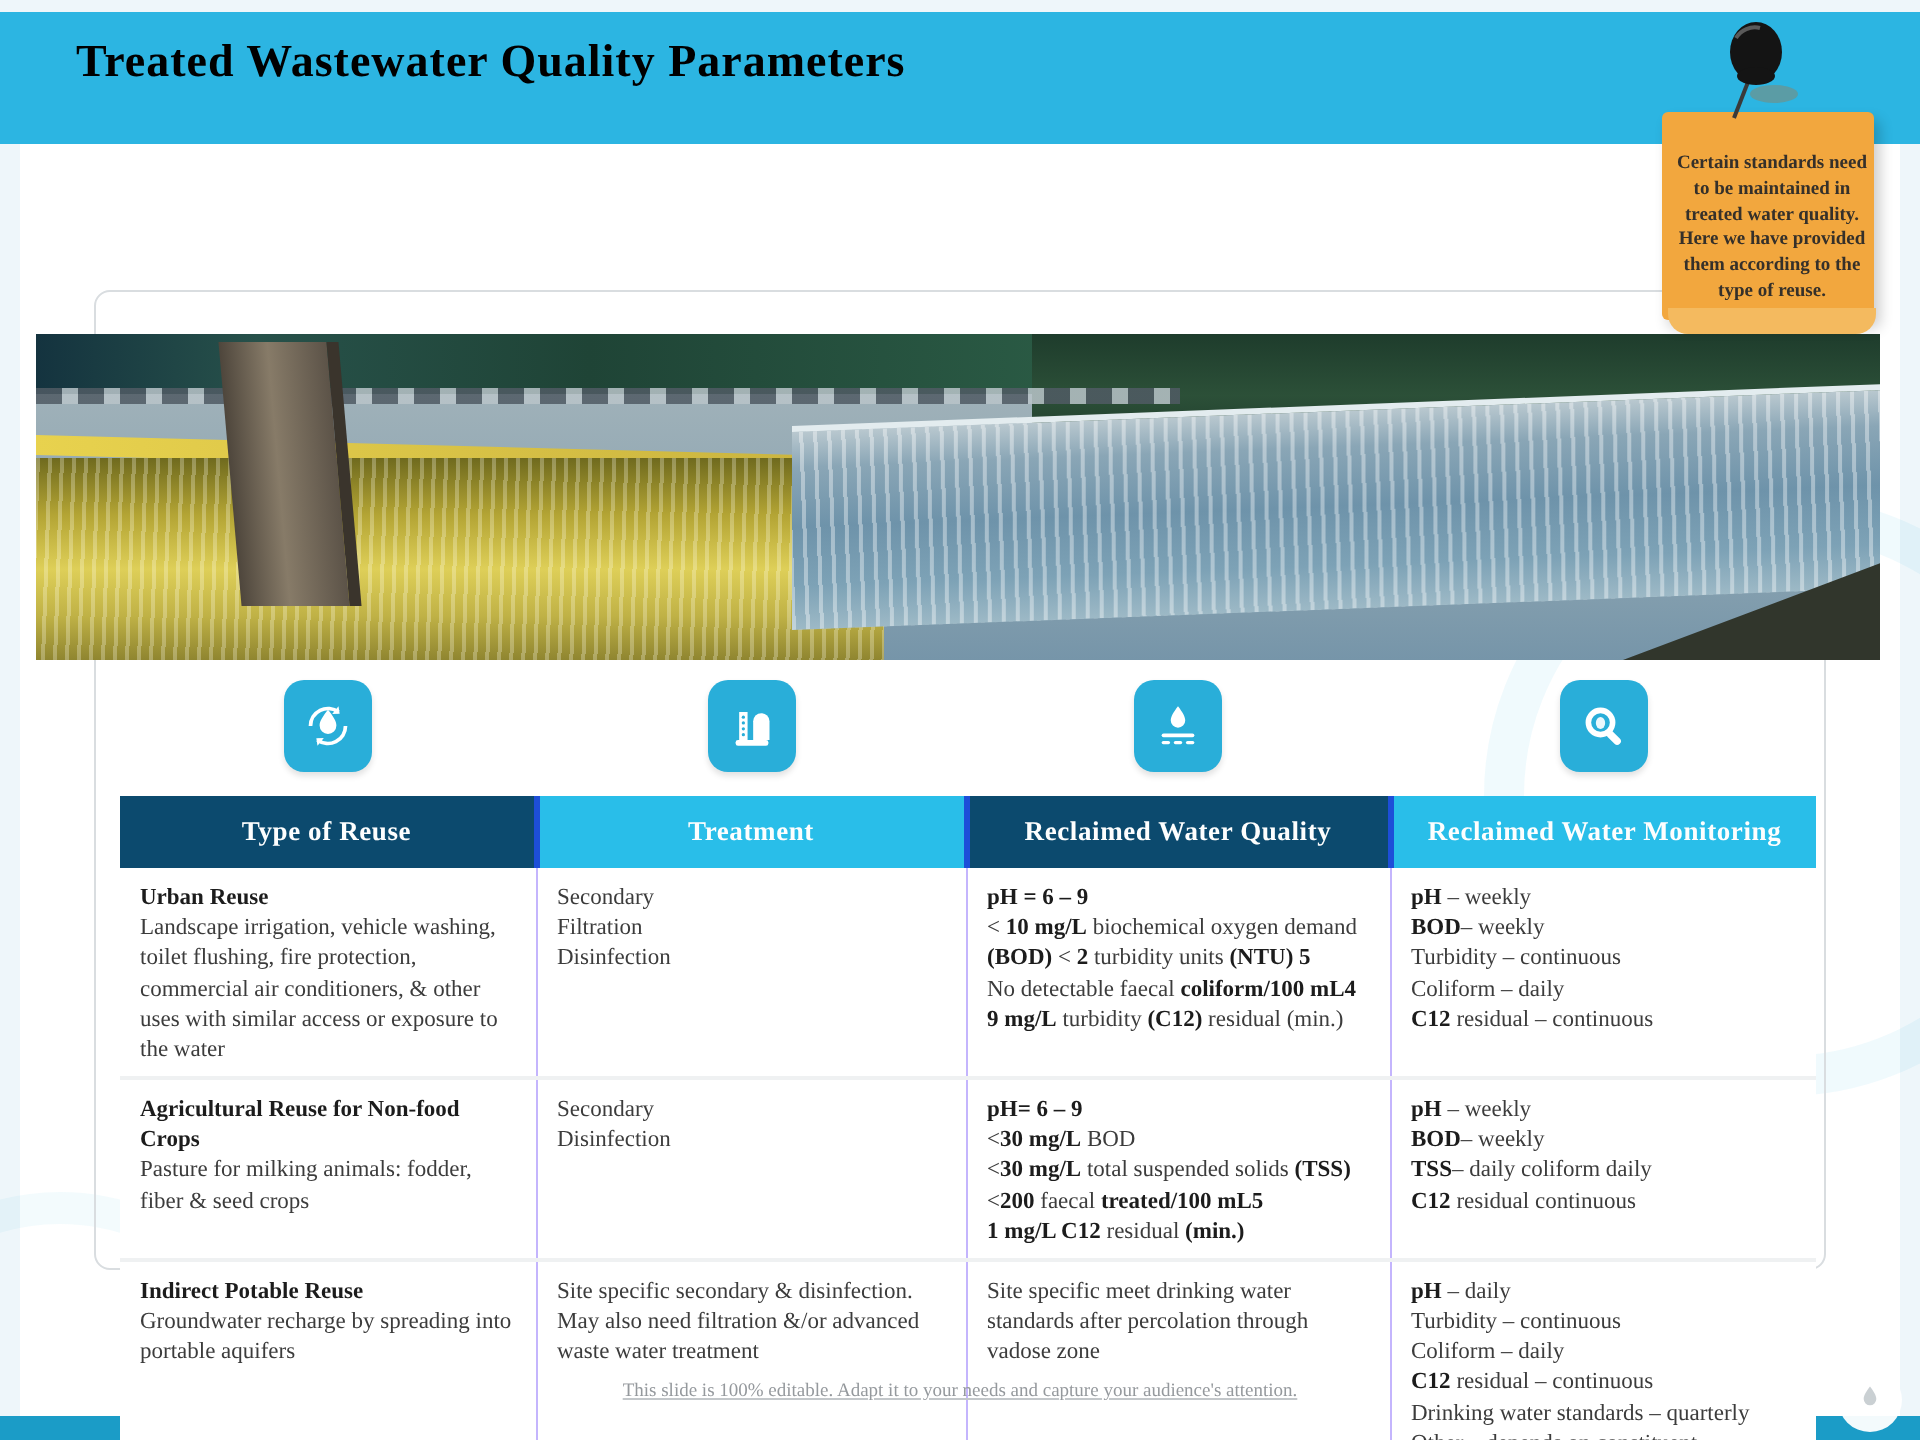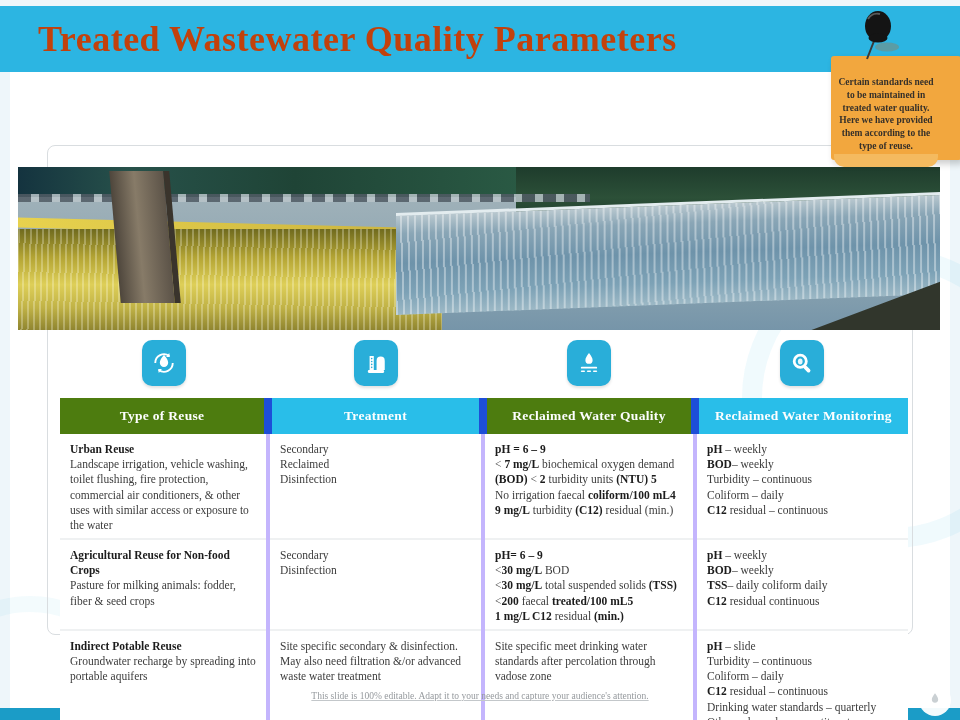--- a/index.html
+++ b/index.html
@@ -2,35 +2,35 @@
 <html><head>
 <meta charset="utf-8">
 <style>
   * { margin:0; padding:0; box-sizing:border-box; }
   html,body { width:960px; height:720px; overflow:hidden; }
   body { font-family:"Liberation Serif", serif; background:#eef6fa; }
   .slide { position:relative; width:960px; height:720px; overflow:hidden; background:#eef6fa; }
 
   
   .topbar { position:absolute; left:0; top:6px; width:960px; height:66px; background:#2cb5e2; }
-  .page-title { position:absolute; left:38px; top:18px; font-size:36px; font-weight:700;
-                color:#c2410c; letter-spacing:.5px; }
+  .page-title { position:absolute; left:38px; top:18px; font-size:23px; font-weight:700;
+                color:#000000; letter-spacing:.5px; }
   .bottombar { position:absolute; left:0; top:708px; width:960px; height:12px; background:#1b9cc7; }
 
   
   .panel { position:absolute; left:10px; top:72px; width:940px; height:636px; background:#ffffff; }
   .swoosh1 { position:absolute; left:742px; top:248px; width:300px; height:300px; border-radius:50%;
              border:20px solid rgba(44,181,226,.07); }
   .swoosh2 { position:absolute; left:-90px; top:596px; width:240px; height:240px; border-radius:50%;
              border:16px solid rgba(44,181,226,.06); }
   .frame { position:absolute; left:47px; top:145px; width:866px; height:490px;
            border:1px solid #d9dde0; border-radius:8px; }
 
   
-  .note { position:absolute; left:831px; top:56px; width:130px; height:104px; background:#f2a73e;
+  .note { position:absolute; left:831px; top:56px; width:106px; height:104px; background:#f2a73e;
           border-radius:3px; box-shadow:3px 4px 7px rgba(0,0,0,.2); z-index:6; }
   .note-fold { position:absolute; left:3px; bottom:-7px; width:104px; height:13px; background:#f4ba5f;
                border-radius:0 0 10px 10px; }
   .note-text { position:absolute; left:5px; top:20px; width:100px; font-size:9.5px; line-height:1.35;
                font-weight:700; color:#35302a; text-align:center; }
   .pin { position:absolute; left:852px; top:6px; z-index:7; }
 
   
   .photo { position:absolute; left:18px; top:167px; width:922px; height:163px; overflow:hidden;
            background:linear-gradient(180deg,#a7b6bc 0%,#8ea6b2 60%,#7695a9 100%); z-index:2; }
@@ -62,24 +62,24 @@
           display:flex; align-items:center; justify-content:center; z-index:3;
           box-shadow:0 2px 3px rgba(0,0,0,.12); }
   .tile svg { width:28px; height:28px; }
   .t1 { left:142px; } .t2 { left:354px; } .t3 { left:567px; } .t4 { left:780px; }
 
   
   .tablewrap { position:absolute; left:60px; top:398px; width:848px; z-index:3; }
   table { width:848px; table-layout:fixed; border-collapse:collapse; background:#fff;
           border-bottom:2px solid #93d9e7; }
   th { height:36px; color:#fdfefe; font-size:13.5px; font-weight:700; letter-spacing:.3px; text-align:center; }
-  th.dark { background:#4d7c0f; } th.light { background:#29bee9; }
-  th + th { border-left:8px solid #1d4ed8; }
+  th.dark { background:#0c4a6e; } th.light { background:#29bee9; }
+  th + th { border-left:3px solid #1d4ed8; }
   td { vertical-align:top; padding:8px 10px 5px 10px; font-size:11.5px; line-height:1.32; color:#3c3c3c; }
-  td + td { border-left:4px solid #c4b5fd; }
+  td + td { border-left:1px solid #c4b5fd; }
   tbody tr + tr td { border-top:2px solid #eff1f2; }
   tbody tr:nth-child(1) td { height:101px; }
   tbody tr:nth-child(2) td { height:78px; }
   tbody tr:nth-child(3) td { height:71px; }
   .b { font-weight:700; color:#1c1c1c;margin-top:13px; }
   .cell-line { margin:0; }
 
   
   .footer { position:absolute; left:0; top:691px; width:960px; text-align:center; font-size:9.5px;
             color:#95999d; text-decoration:underline; text-decoration-color:#c3c7ca; z-index:4; }
@@ -187,28 +187,28 @@
           </tr>
         </thead>
       <tbody>
           <tr>
             <td>
               <div class="cell-line"><span class="b">Urban Reuse</span></div>
               <div class="cell-line"><span>Landscape irrigation, vehicle washing, toilet flushing, fire protection, commercial air conditioners, &amp; other uses with similar access or exposure to the water</span></div>
             </td>
             <td>
               <div class="cell-line"><span>Secondary</span></div>
-              <div class="cell-line"><span>Reclaimed</span></div>
+              <div class="cell-line"><span>Filtration</span></div>
               <div class="cell-line"><span>Disinfection</span></div>
             </td>
             <td>
               <div class="cell-line"><span class="b">pH = 6 – 9</span></div>
-              <div class="cell-line"><span>&lt; </span><span class="b">7 mg/L</span><span> biochemical oxygen demand</span></div>
+              <div class="cell-line"><span>&lt; </span><span class="b">10 mg/L</span><span> biochemical oxygen demand</span></div>
               <div class="cell-line"><span class="b">(BOD)</span><span> &lt; </span><span class="b">2</span><span> turbidity units </span><span class="b">(NTU) 5</span></div>
-              <div class="cell-line"><span>No irrigation faecal </span><span class="b">coliform/100 mL4</span></div>
+              <div class="cell-line"><span>No detectable faecal </span><span class="b">coliform/100 mL4</span></div>
               <div class="cell-line"><span class="b">9 mg/L</span><span> turbidity </span><span class="b">(C12)</span><span> residual (min.)</span></div>
             </td>
             <td>
               <div class="cell-line"><span class="b">pH</span><span> – weekly</span></div>
               <div class="cell-line"><span class="b">BOD</span><span>– weekly</span></div>
               <div class="cell-line"><span>Turbidity – continuous</span></div>
               <div class="cell-line"><span>Coliform – daily</span></div>
               <div class="cell-line"><span class="b">C12</span><span> residual – continuous</span></div>
             </td>
           </tr>
@@ -240,21 +240,21 @@
               <div class="cell-line"><span class="b">Indirect Potable Reuse</span></div>
               <div class="cell-line"><span>Groundwater recharge by spreading into portable aquifers</span></div>
             </td>
             <td>
               <div class="cell-line"><span>Site specific secondary &amp; disinfection. May also need filtration &amp;/or advanced waste water treatment</span></div>
             </td>
             <td>
               <div class="cell-line"><span>Site specific meet drinking water standards after percolation through vadose zone</span></div>
             </td>
             <td>
-              <div class="cell-line"><span class="b">pH</span><span> – slide</span></div>
+              <div class="cell-line"><span class="b">pH</span><span> – daily</span></div>
               <div class="cell-line"><span>Turbidity – continuous</span></div>
               <div class="cell-line"><span>Coliform – daily</span></div>
               <div class="cell-line"><span class="b">C12</span><span> residual – continuous</span></div>
               <div class="cell-line"><span>Drinking water standards – quarterly</span></div>
               <div class="cell-line"><span>Other – depends on constituent</span></div>
             </td>
           </tr>
         </tbody>
     </table>
   </div>

